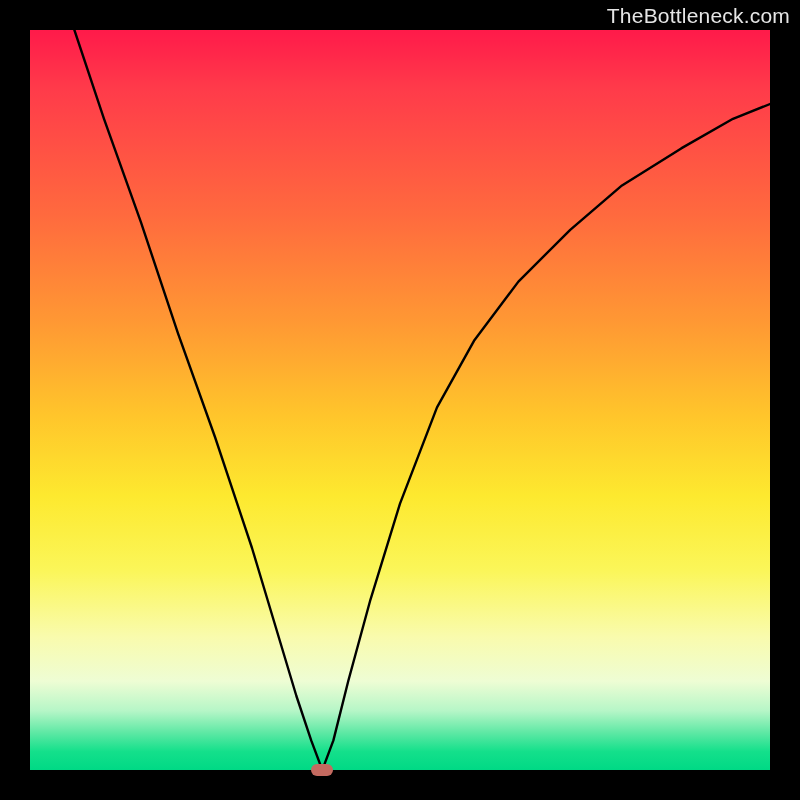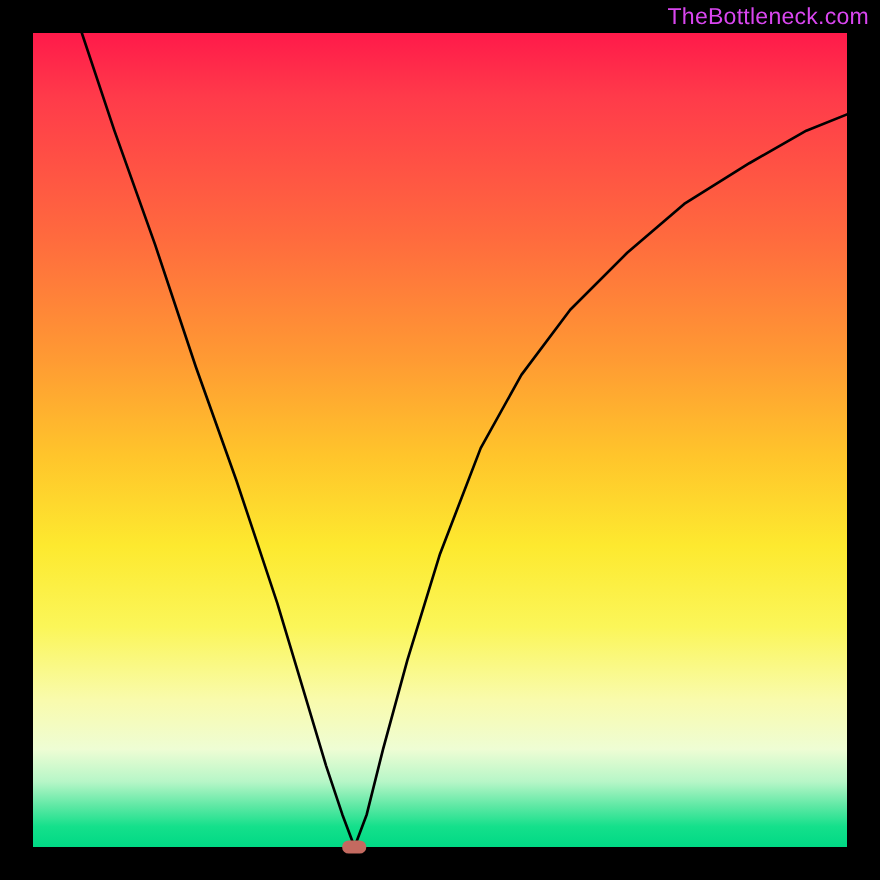--- a/index.html
+++ b/index.html
@@ -53,21 +53,21 @@
     width: 22px;
     height: 12px;
     border-radius: 8px;
     background: #c46a60;
     transform: translate(-50%, -50%);
   }
   .watermark {
     position: absolute;
     top: 4px;
     right: 10px;
-    color: #d946ef;
+    color: #e5e5e5;
     font-size: 21px;
     letter-spacing: 0.2px;
     font-weight: 500;
   }
 </style>
 </head>
 <body>
 
 <div class="frame">
 

